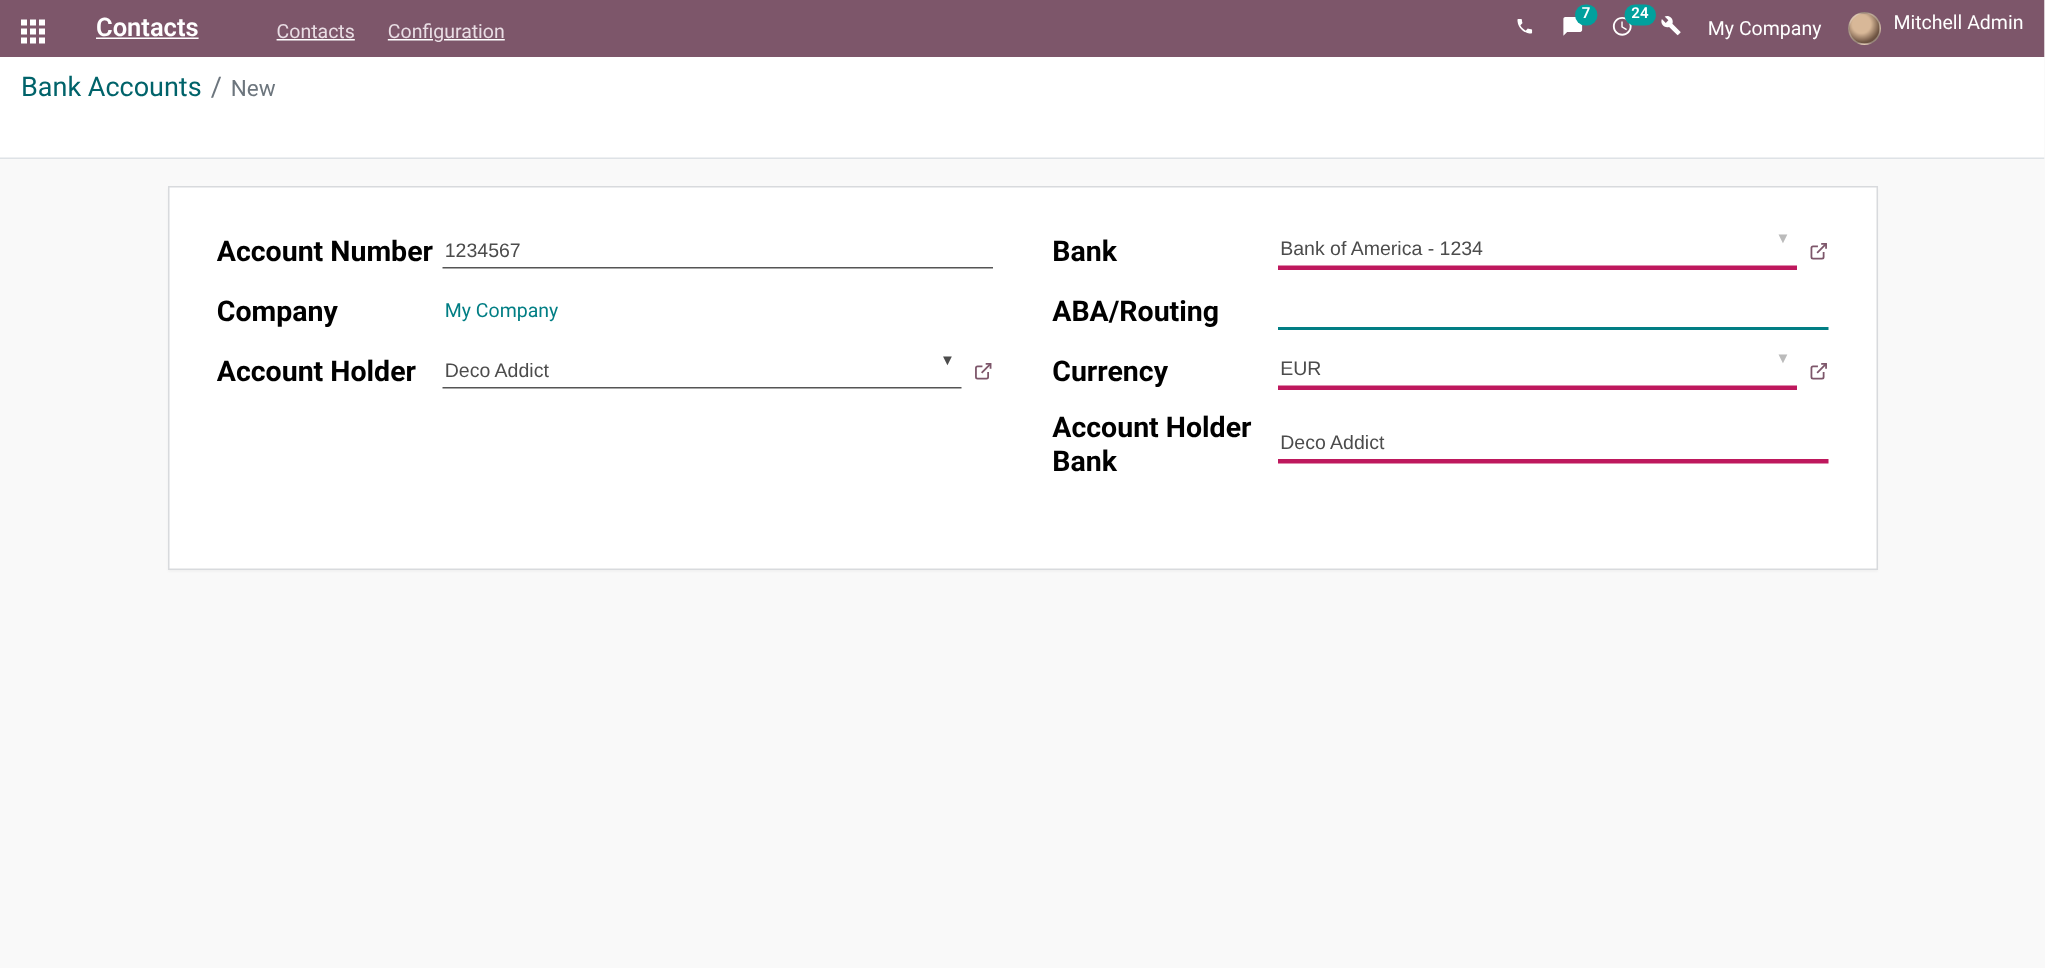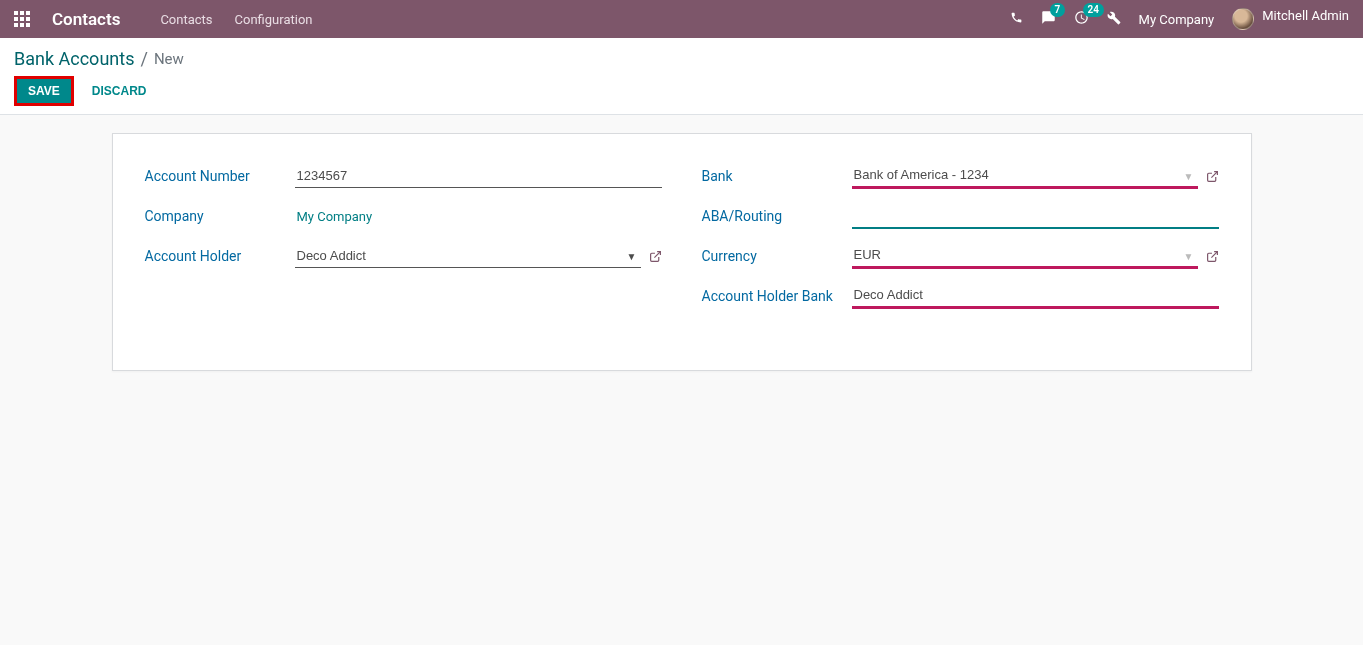--- a/index.html
+++ b/index.html
@@ -13,21 +13,21 @@
   overflow: hidden;
 }
 .navbar {
   background: #7d566a;
   height: 38px;
   display: flex;
   align-items: center;
   color: #fff;
   padding: 0 14px;
 }
-.nav-left { display: flex; align-items: center; gap: 16px; }
+.nav-left { display: flex; align-items: flex-end; gap: 28px; text-decoration: underline; }
 .apps-switcher { display: grid; grid-template-columns: repeat(3, 4px); grid-template-rows: repeat(3, 4px); gap: 2px; cursor: pointer; }
 .apps-switcher span { background: #fff; width: 4px; height: 4px; }
 .brand { font-size: 17px; font-weight: 600; margin-left: 6px; }
 .nav-menu { display: flex; gap: 22px; margin-left: 24px; }
 .nav-menu .nav-item { color: #e9dde4; font-size: 13px; cursor: pointer; }
 .nav-right { margin-left: auto; display: flex; align-items: center; gap: 18px; }
 .nav-icon { position: relative; cursor: pointer; color: #fff; }
 .badge {
   position: absolute;
   top: -7px;
@@ -43,21 +43,21 @@
 .company-name { color: #fff; font-size: 13px; cursor: pointer; }
 .user-section { display: flex; align-items: flex-start; gap: 8px; cursor: pointer; }
 .avatar { width: 22px; height: 22px; border-radius: 50%; background: radial-gradient(circle at 40% 35%, #d8b898 35%, #6b5140 70%); border: 1px solid rgba(255,255,255,0.3); }
 .user-name { color: #fff; font-size: 13px; }
 
 .control-bar {
   background: #fff;
   border-bottom: 1px solid #dee2e6;
   padding: 10px 14px 8px 14px;
 }
-.breadcrumb { display: flex; align-items: center; gap: 6px; margin-bottom: 7px; }
+.breadcrumb { display: flex; align-items: center; gap: 6px; margin-bottom: 28px; }
 .breadcrumb .link { color: #00636a; font-size: 18px; cursor: pointer; }
 .breadcrumb .sep { color: #6c757d; font-size: 18px; }
 .breadcrumb .current { color: #6c757d; font-size: 15px; }
 .btn-row { display: flex; align-items: center; gap: 8px; }
 .btn-save {
   background: #00888b;
   color: #fff;
   border: none;
   padding: 5px 11px;
   font-size: 12px;
@@ -81,22 +81,22 @@
 .form-sheet {
   background: #fff;
   border: 1px solid #d8dadd;
   width: 1140px;
   padding: 28px 32px 48px 32px;
   box-shadow: 0 1px 2px rgba(0,0,0,0.04);
 }
 .form-columns { display: flex; gap: 40px; }
 .form-col { flex: 1; }
 .form-row { display: flex; align-items: center; margin-bottom: 12px; min-height: 28px; }
-.form-label { width: 150px; font-size: 14px; font-weight: 400; color: #0369a1; }
-.form-field { flex: 1; position: relative; display: flex; align-items: center; }
+.form-label { width: 150px; font-size: 19px; font-weight: 700; color: #000000; }
+.form-field { flex: 1; position: relative; display: flex; }
 .field-input {
   width: 100%;
   border: none;
   border-bottom: 3px solid #be185d;
   padding: 4px 2px;
   font-size: 13px;
   color: #4c4c4c;
   background: transparent;
   outline: none;
 }
@@ -161,26 +161,20 @@
     </div>
   </div>
 </div>
 
 <div class="control-bar">
   <div class="breadcrumb">
     <span class="link">Bank Accounts</span>
     <span class="sep">/</span>
     <span class="current">New</span>
   </div>
-  <div class="btn-row">
-    <span class="save-highlight">
-      <button class="btn-save">Save</button>
-    </span>
-    <button class="btn-discard">Discard</button>
-  </div>
 </div>
 
 <div class="content">
   <div class="form-sheet">
     <div class="form-columns">
 
       <div class="form-col">
         <div class="form-row">
           <div class="form-label">Account Number</div>
           <div class="form-field">

